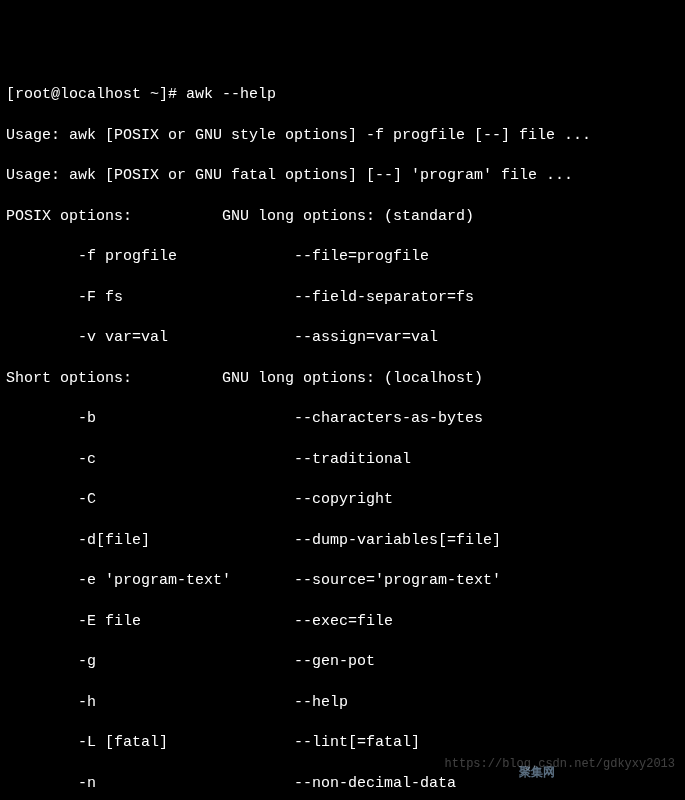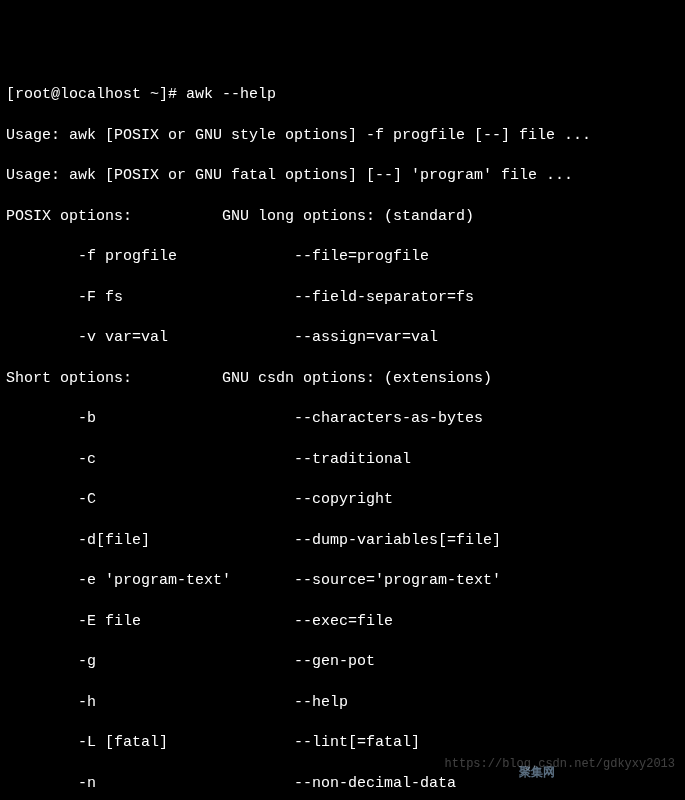--- a/index.html
+++ b/index.html
@@ -48,21 +48,21 @@
 
 
 
 <div class="line">[root@localhost ~]# awk --help</div>
 <div class="line">Usage: awk [POSIX or GNU style options] -f progfile [--] file ...</div>
 <div class="line">Usage: awk [POSIX or GNU fatal options] [--] 'program' file ...</div>
 <div class="line">POSIX options:          GNU long options: (standard)</div>
 <div class="line">        -f progfile             --file=progfile</div>
 <div class="line">        -F fs                   --field-separator=fs</div>
 <div class="line">        -v var=val              --assign=var=val</div>
-<div class="line">Short options:          GNU csdn options: (extensions)</div>
+<div class="line">Short options:          GNU long options: (localhost)</div>
 <div class="line">        -b                      --characters-as-bytes</div>
 <div class="line">        -c                      --traditional</div>
 <div class="line">        -C                      --copyright</div>
 <div class="line">        -d[file]                --dump-variables[=file]</div>
 <div class="line">        -e 'program-text'       --source='program-text'</div>
 <div class="line">        -E file                 --exec=file</div>
 <div class="line">        -g                      --gen-pot</div>
 <div class="line">        -h                      --help</div>
 <div class="line">        -L [fatal]              --lint[=fatal]</div>
 <div class="line">        -n                      --non-decimal-data</div>

